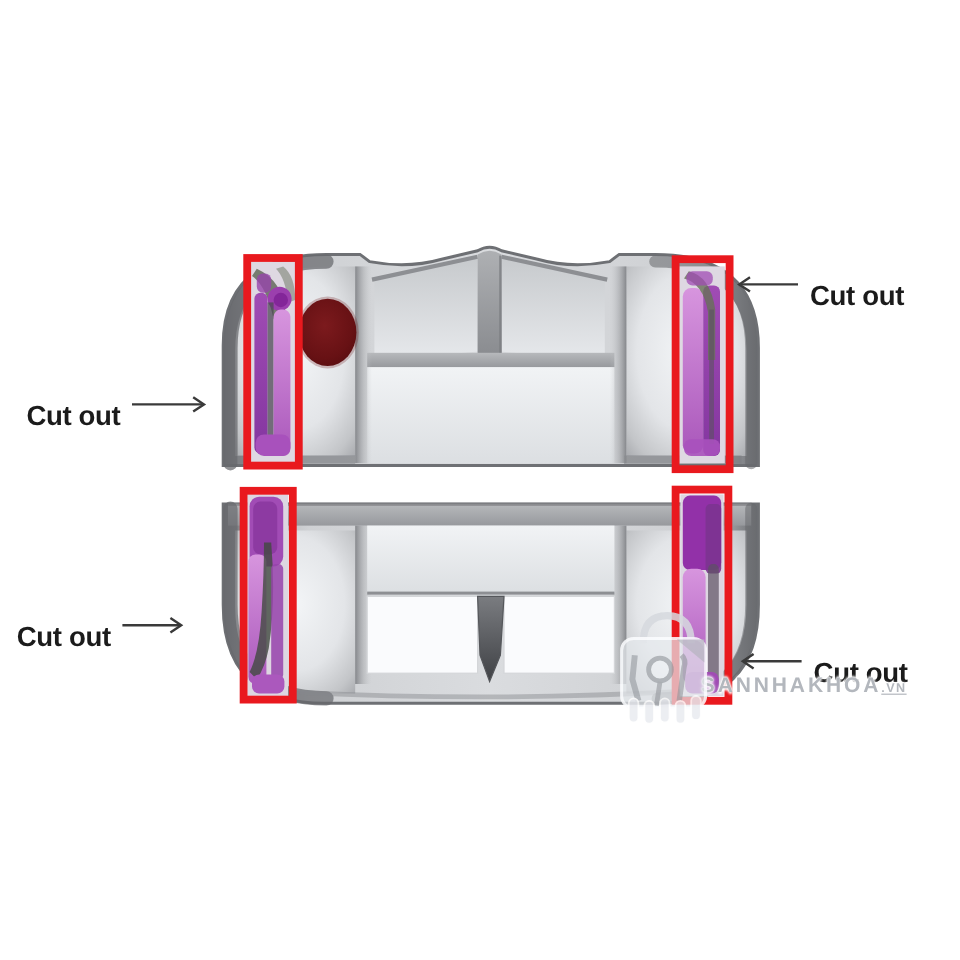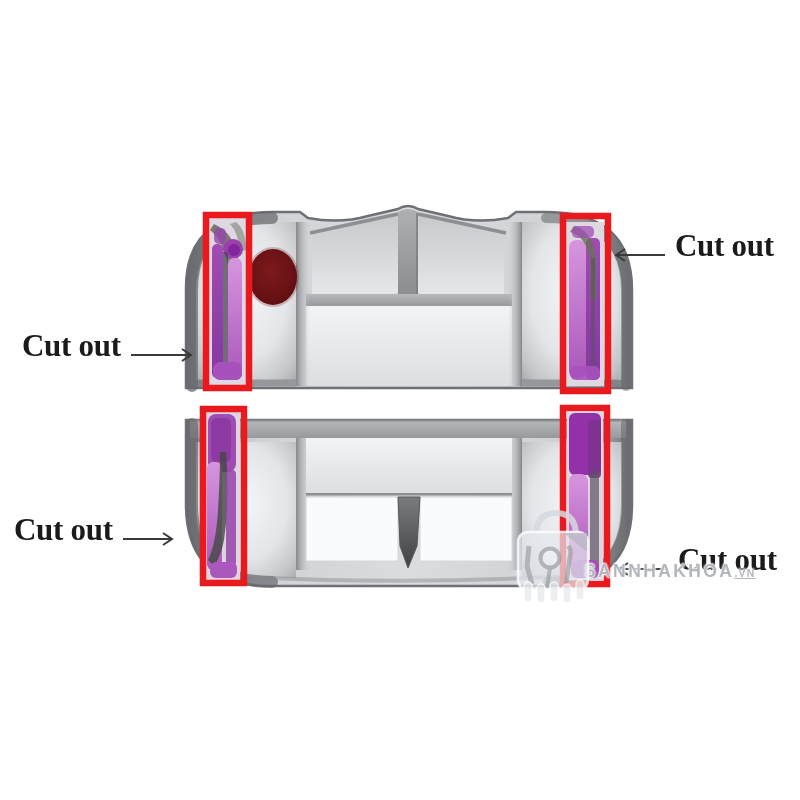--- a/index.html
+++ b/index.html
@@ -2,23 +2,23 @@
 <html><head>
 <meta charset="utf-8">
 <style>
   html,body { margin:0; padding:0; background:#ffffff; }
   .stage {
     position:relative; width:800px; height:800px; overflow:hidden;
     background:#ffffff; font-family:"Liberation Sans", sans-serif;
   }
   .diagram-svg { position:absolute; left:0; top:0; }
   .cutout-label {
-    position:absolute; display:flex; align-items:flex-end; gap:9px;
-    font-size:31px; font-weight:600; color:#1b1b1b; line-height:34px;
-    letter-spacing:-0.3px; white-space:nowrap; z-index:5;font-family:Liberation Serif, serif;
+    position:absolute; display:flex; align-items:flex-start; gap:9px;
+    font-size:23px; font-weight:600; color:#1b1b1b; line-height:34px;
+    letter-spacing:-0.3px; white-space:nowrap; z-index:5;
   }
   .arrow-svg { display:block; flex:0 0 auto; }
   .watermark {
     position:absolute; left:516px; top:506px; z-index:9;
     display:flex; align-items:flex-end;
   }
   .wm-text {
     display:flex; align-items:baseline; margin-left:-8px; margin-bottom:22px;
     font-weight:700; color:#b3b7bd;
     text-shadow:0 0 1px #fff, 0 0 3px #fff, 0 1px 2px #fff, 0 -1px 2px #fff;

